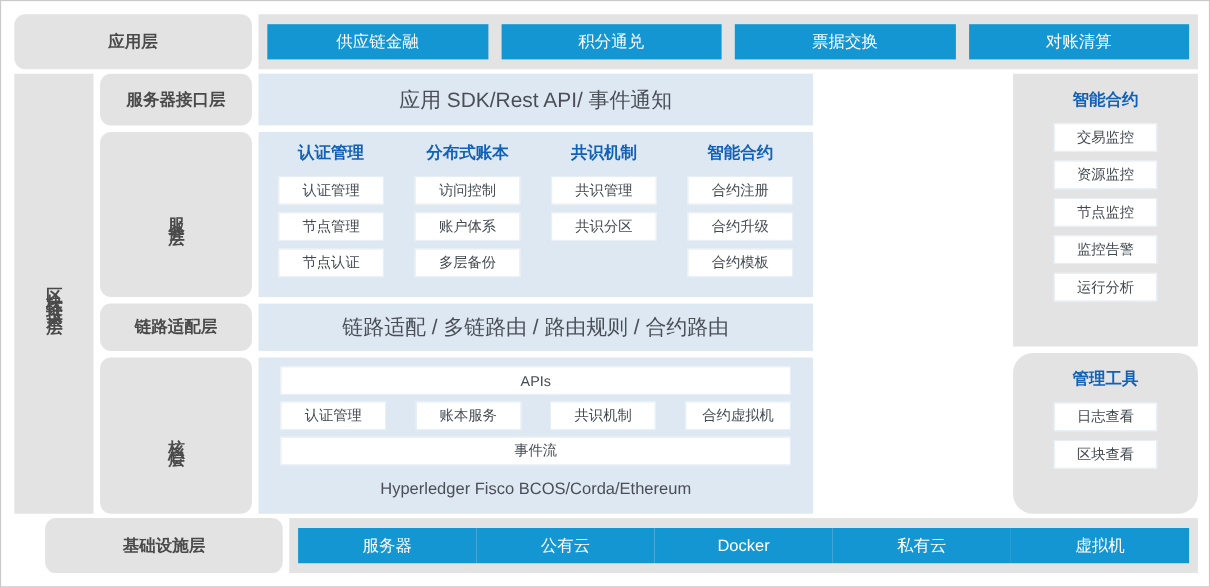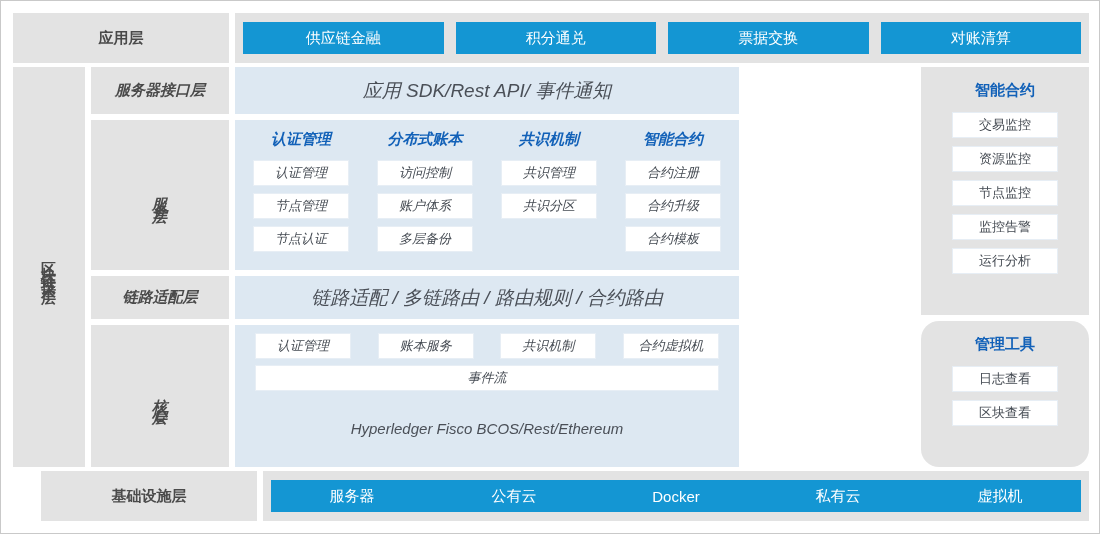--- a/index.html
+++ b/index.html
@@ -19,20 +19,21 @@
   
   .gray-label {
     background: #e3e3e3;
     color: #4a4a4a;
     font-weight: bold;
     font-size: 15px;
     display: flex;
     align-items: center;
     justify-content: center;
     text-align: left;
+    border-radius: 10px;
   }
   .blue-btn {
     background: #1496d3;
     color: #ffffff;
     font-size: 15px;
     display: flex;
     align-items: center;
     justify-content: center;
     text-align: center;
   }
@@ -84,21 +85,21 @@
 
   
   #mid {
     position: absolute; left: 12px; top: 66px;
     width: 1076px; height: 400px;
     display: flex; gap: 6px;
   }
   #bc-label { width: 72px; background: #e3e3e3;
     display: flex; align-items: center; justify-content: center;
     color: #4a4a4a; font-weight: bold; font-size: 15px; }
-  #mid-stack { flex: 1; display: flex; flex-direction: column; gap: 6px; font-style: italic; }
+  #mid-stack { flex: 1; display: flex; flex-direction: column; gap: 6px; }
 
   .mid-row { display: flex; gap: 6px; }
   .mid-row > .gray-label { width: 138px; flex: none; }
   .mid-row > .content { flex: 1; display: flex; gap: 8px; }
 
   #row-iface { height: 48px; }
   #row-service { height: 152px; }
   #row-adapter { height: 44px; }
   #row-core { height: 144px; }
 
@@ -129,21 +130,21 @@
   }
 
   
   #right-col { width: 168px; display: flex; flex-direction: column; gap: 6px; }
   .side-panel {
     background: #e3e3e3;
     display: flex; flex-direction: column; align-items: center;
     padding: 14px 0 10px 0; gap: 8px;
   }
   .side-panel .col-title { margin-bottom: 4px; }
-  .side-panel .white-box { width: 106px; height: 26px; }
+  .side-panel .white-box { width: 94px; height: 26px; }
   #side-contract { height: 248px; }
   #side-tools { flex: 1; border-radius: 18px; }
 
   
   #infra-row {
     position: absolute; left: 12px; top: 470px;
     width: 1076px; height: 50px;
     display: flex; gap: 6px;
   }
   #infra-label { width: 216px; margin-left: 28px; }
@@ -231,28 +232,29 @@
           <div style="width:168px"></div>
         </div>
       </div>
 
       <div class="mid-row" id="row-core">
         <div class="gray-label">
           <span class="vert">核心层</span>
         </div>
         <div class="content">
           <div id="core-panel">
+            <div class="white-box wide">APIs</div>
             <div id="core-row">
               <div class="white-box">认证管理</div>
               <div class="white-box">账本服务</div>
               <div class="white-box">共识机制</div>
               <div class="white-box">合约虚拟机</div>
             </div>
             <div class="white-box wide">事件流</div>
-            <div id="core-base">Hyperledger Fisco BCOS/Rest/Ethereum</div>
+            <div id="core-base">Hyperledger Fisco BCOS/Corda/Ethereum</div>
           </div>
           <div style="width:168px"></div>
         </div>
       </div>
 
     </div>
 
     <div id="right-col">
       <div class="side-panel" id="side-contract">
         <div class="col-title">智能合约</div>

